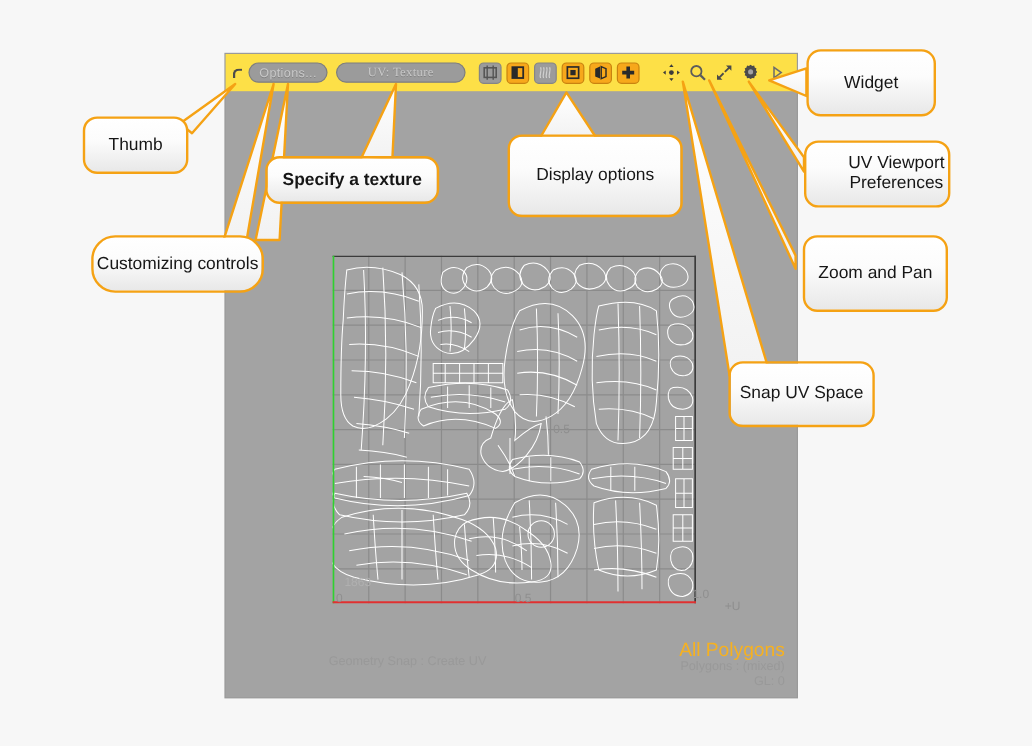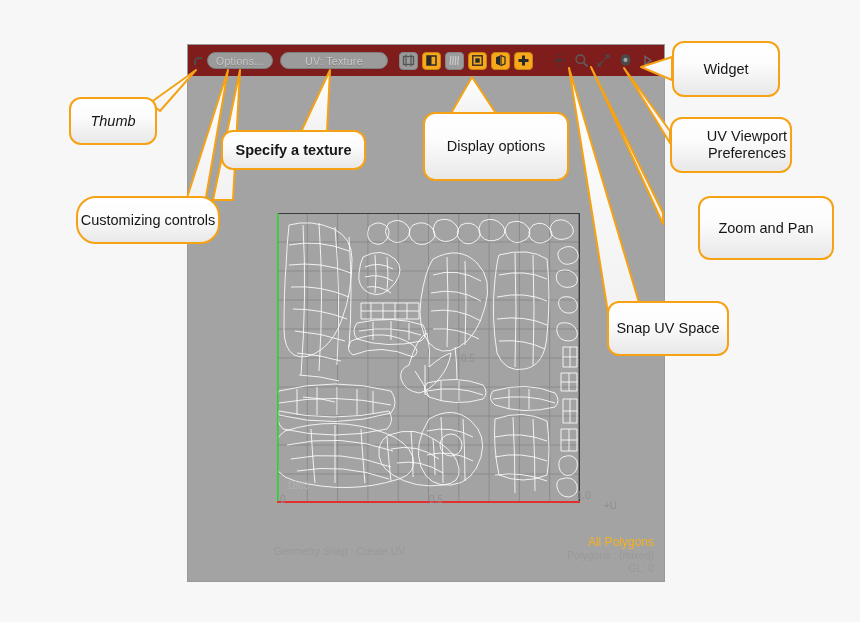--- a/index.html
+++ b/index.html
@@ -25,21 +25,21 @@
     background: #a3a3a3;
     box-shadow: 0 0 0 1px #9a9a9a;
   }
 
   
   #toolbar {
     position: absolute;
     left: 0; top: 0;
     width: 100%;
     height: 31px;
-    background: #7f1d1d;
+    background: #fde047;
     display: flex;
     align-items: center;
     padding-left: 4px;
     box-sizing: border-box;
   }
   .thumb-grip {
     width: 12px; height: 16px;
     position: relative;
     margin-right: 3px;
     flex: none;
@@ -62,21 +62,21 @@
     font-size: 10.5px;
     display: flex;
     align-items: center;
     justify-content: center;
     box-sizing: border-box;
     flex: none;
     letter-spacing: .3px;
     text-shadow: 0 1px 0 rgba(0,0,0,.18);
   }
   #options-pill { width: 66px; margin-right: 7px; }
-  #texture-pill { width: 108px; margin-right: 11px; }
+  #texture-pill { width: 108px; margin-right: 11px; font-family: Liberation Serif, serif; }
 
   .icon-btn {
     width: 19px; height: 18px;
     border-radius: 4px;
     margin-right: 4px;
     display: flex;
     align-items: center;
     justify-content: center;
     box-sizing: border-box;
     flex: none;
@@ -135,21 +135,21 @@
     color: #999999;
     font-size: 10.5px;
   }
   #status-right {
     position: absolute;
     right: 10px;
     bottom: 6px;
     text-align: right;
     line-height: 13px;
   }
-  #status-all-polygons { color: #f6b120; font-size: 12px; display:block; }
+  #status-all-polygons { color: #f6b120; font-size: 16px; display:block; }
   #status-polygons     { color: #999999; font-size: 10.5px; display:block; }
   #status-gl           { color: #999999; font-size: 10.5px; display:block; }
 
   
   .callout {
     position: absolute;
     background: linear-gradient(180deg, #ffffff 0%, #fcfcfc 40%, #e8e8e8 100%);
     border: 2px solid #f5a214;
     border-radius: 12px;
     color: #161616;
@@ -445,28 +445,28 @@
     <path d="M672 57 L641 67 L672 80 Z"></path>
 
     <path d="M670 131 L624 68 L670 143 Z"></path>
 
     <path d="M663 213 L591 67 L663 224 Z"></path>
 
     <path d="M608 313 L569 68 L640 306 Z"></path>
   </g>
 </svg>
 
-<div class="callout" style="left:69px;  top:97px;  width:88px;  height:48px;font-style:italic;">Thumb</div>
+<div class="callout" style="left:69px;  top:97px;  width:88px;  height:48px;">Thumb</div>
 
 <div class="callout" style="left:221px; top:130px; width:145px; height:40px;font-weight:bold;">Specify a texture</div>
 
 <div class="callout" style="left:76px;  top:196px; width:144px; height:48px;border-radius:20px;">Customizing controls</div>
 
 <div class="callout" style="left:423px; top:112px; width:146px; height:69px;">Display options</div>
 
 <div class="callout" style="left:672px; top:41px;  width:108px; height:56px;">Widget</div>
 
 <div class="callout" style="left:670px; top:117px; width:122px; height:56px; white-space:pre-line;padding-left:32px;">UV Viewport
 Preferences</div>
 
-<div class="callout" style="left:698px; top:196px; width:136px; height:64px;">Zoom and Pan</div>
+<div class="callout" style="left:669px; top:196px; width:121px; height:64px;">Zoom and Pan</div>
 
 <div class="callout" style="left:607px; top:301px; width:122px; height:55px;">Snap UV Space</div>
 
 </body></html>

